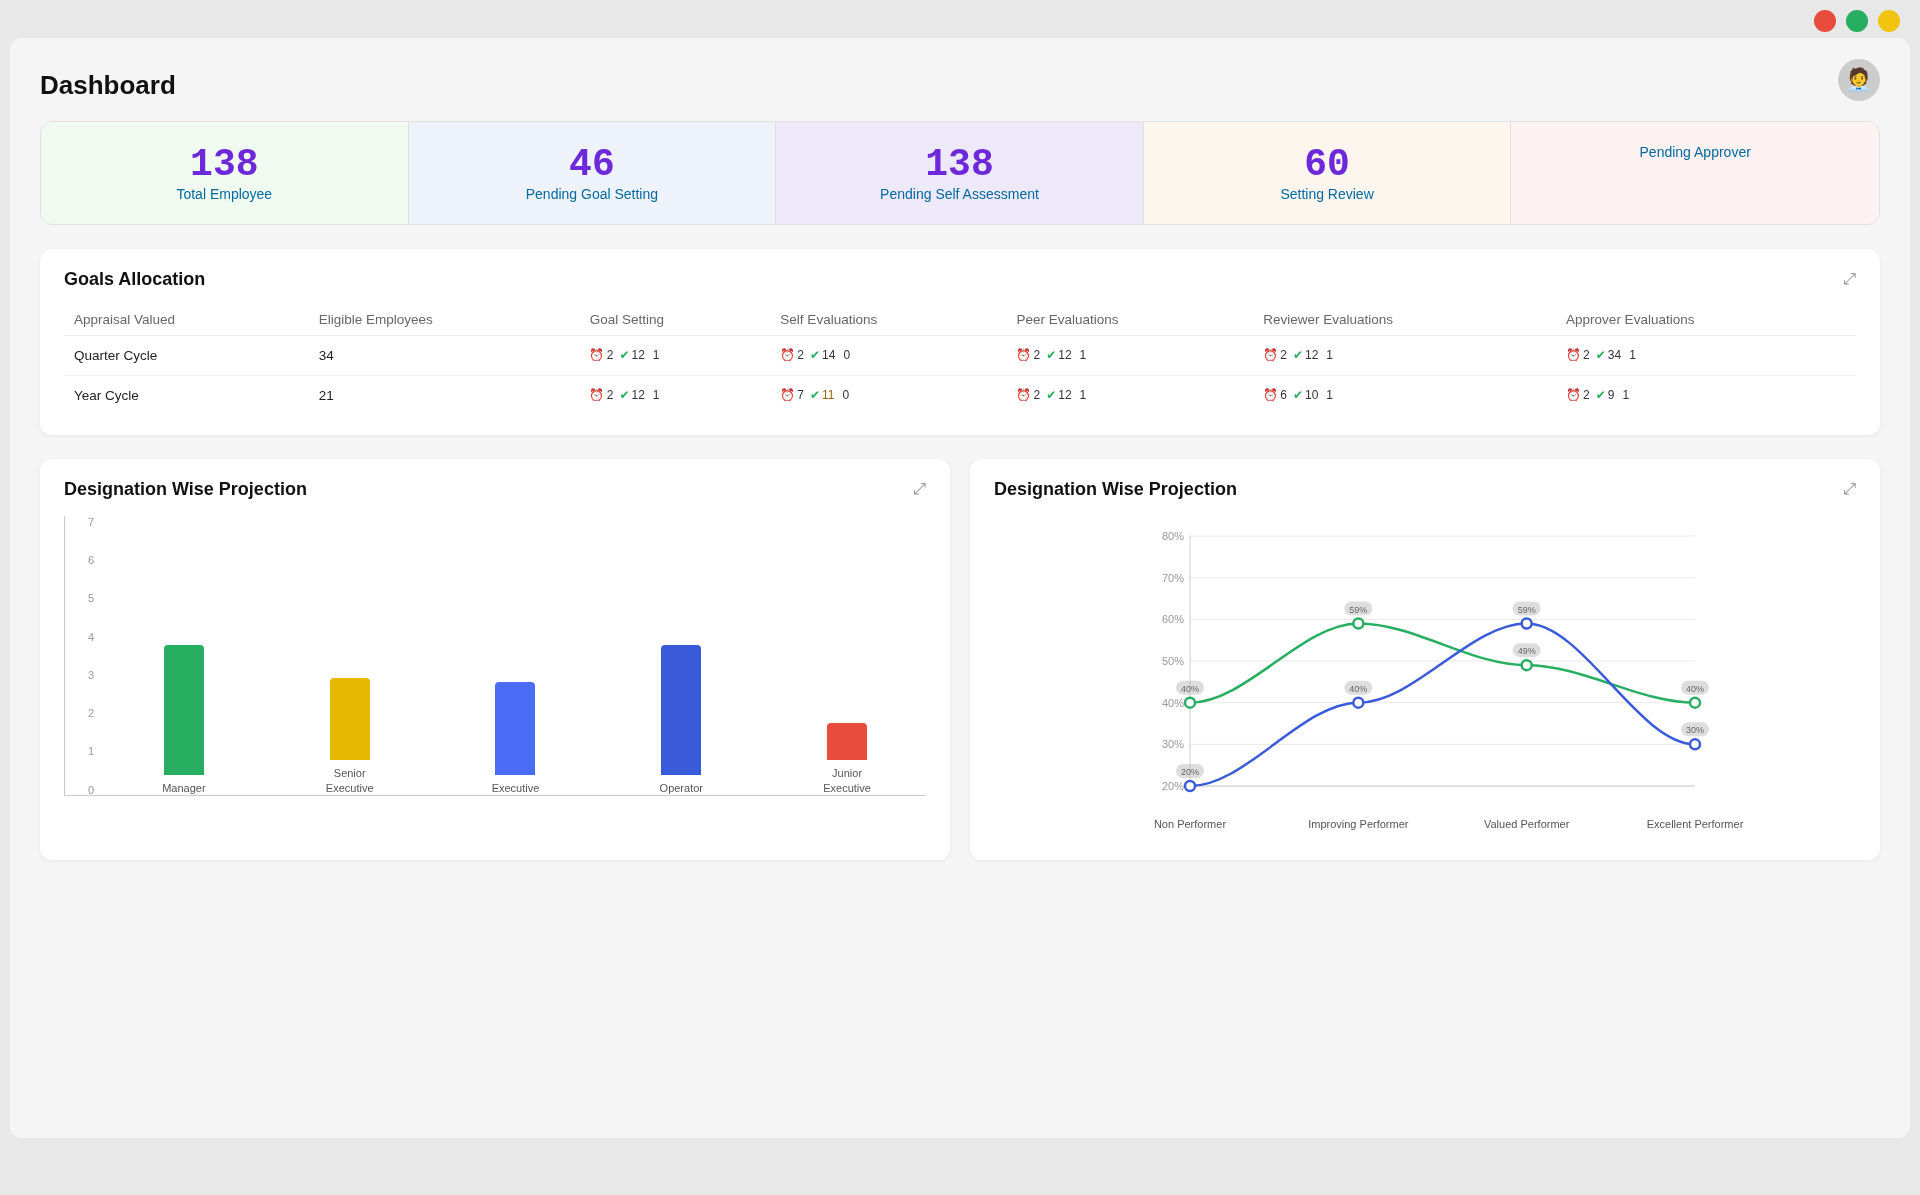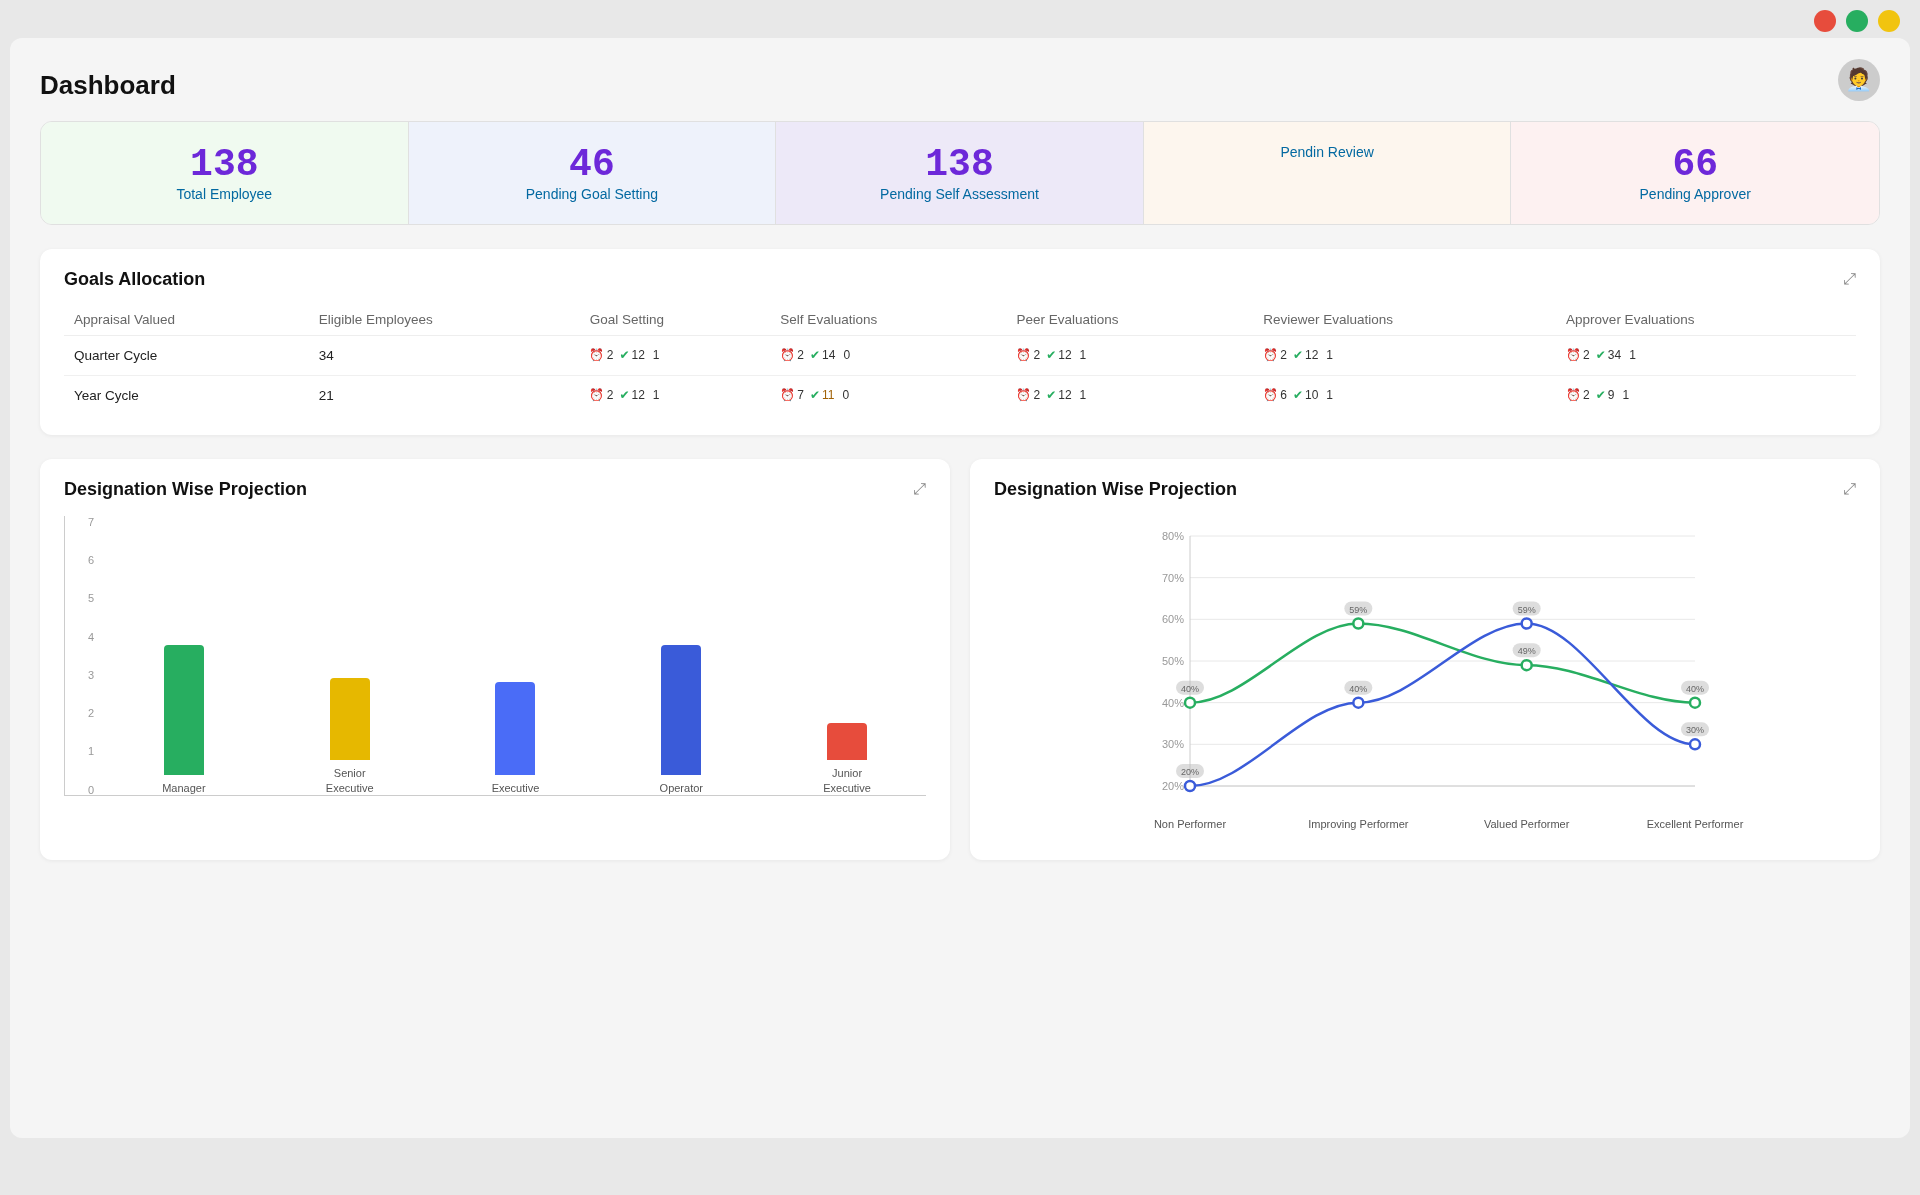--- a/index.html
+++ b/index.html
@@ -228,24 +228,24 @@
   </div>
       <div class="stat-card blue-bg">
     <div class="stat-number">46</div>
     <div class="stat-label">Pending Goal Setting</div>
   </div>
       <div class="stat-card purple-bg">
     <div class="stat-number">138</div>
     <div class="stat-label">Pending Self Assessment</div>
   </div>
       <div class="stat-card orange-bg">
-    <div class="stat-label">Pendin Review</div>
+    <div class="stat-number">60</div>
+    <div class="stat-label">Setting Review</div>
   </div>
       <div class="stat-card pink-bg">
-    <div class="stat-number">66</div>
     <div class="stat-label">Pending Approver</div>
   </div>
     </div>
 
   <div class="section-card">
     <div class="section-header">
       <span class="section-title">Goals Allocation</span>
       <span class="expand-icon">⤢</span>
     </div>
     <table id="goals-table">

